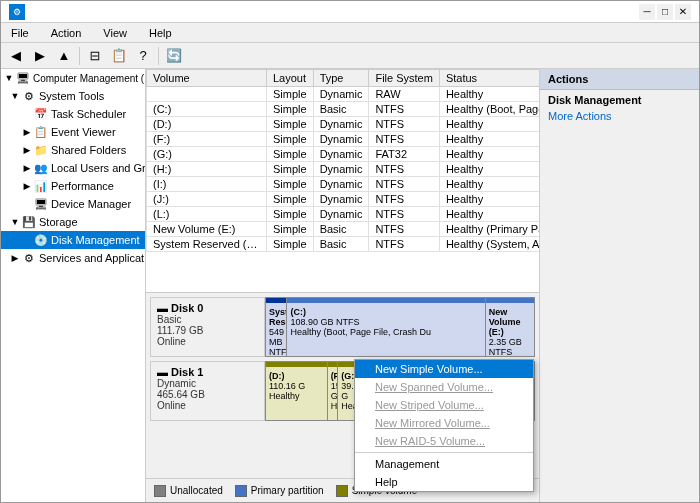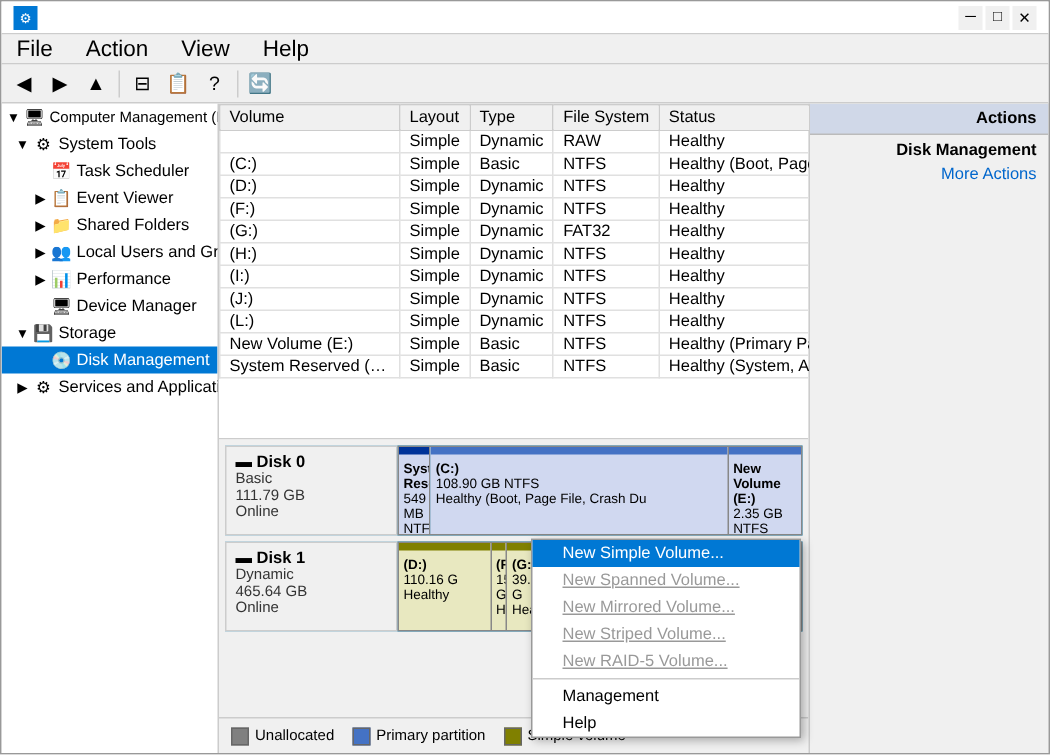--- a/index.html
+++ b/index.html
@@ -8,21 +8,21 @@
     
     .window { width: 700px; height: 503px; background: #f0f0f0; border: 1px solid #999; display: flex; flex-direction: column; }
     .title-bar { background: #fff; height: 22px; display: flex; align-items: center; padding: 0 8px; border-bottom: 1px solid #ccc; gap: 6px; }
     .title-bar-icon { width: 16px; height: 16px; background: #0078d4; display: flex; align-items: center; justify-content: center; color: white; font-size: 9px; flex-shrink: 0; }
     .title-bar-text { font-size: 12px; font-weight: bold; color: #333; flex: 1; }
     .title-bar-controls { display: flex; gap: 2px; margin-left: auto; }
     .title-bar-btn { width: 16px; height: 16px; border: none; background: #f0f0f0; cursor: pointer; font-size: 10px; display: flex; align-items: center; justify-content: center; }
     
     
     .menu-bar { height: 20px; background: #f0f0f0; display: flex; align-items: center; padding: 0 4px; border-bottom: 1px solid #ccc; gap: 10px; }
-    .menu-item { padding: 2px 6px; font-size: 15px; cursor: pointer; }
+    .menu-item { padding: 2px 6px; font-size: 11px; cursor: pointer; }
     
     
     .toolbar { height: 26px; background: #f0f0f0; display: flex; align-items: center; padding: 0 4px; border-bottom: 1px solid #ccc; gap: 2px; }
     .toolbar-btn { width: 22px; height: 22px; border: 1px solid transparent; background: transparent; cursor: pointer; display: flex; align-items: center; justify-content: center; font-size: 13px; }
     .toolbar-sep { width: 1px; height: 18px; background: #ccc; margin: 0 2px; }
     
     
     .main-layout { display: flex; flex: 1; overflow: hidden; }
     
     
@@ -38,21 +38,21 @@
     .content-area { flex: 1; display: flex; flex-direction: column; overflow: hidden; background: #fff; }
     
     
     .table-area { flex: 1; overflow: auto; border-bottom: 1px solid #ccc; min-height: 0; }
     .disk-table { width: 100%; border-collapse: collapse; font-size: 11px; }
     .disk-table th { background: #f0f0f0; border: 1px solid #ccc; padding: 2px 6px; text-align: left; font-weight: normal; position: sticky; top: 0; white-space: nowrap; }
     .disk-table td { border: 1px solid #e0e0e0; padding: 1px 6px; white-space: nowrap; overflow: hidden; max-width: 200px; text-overflow: ellipsis; }
     
     
     .disk-map-area { height: 185px; overflow-y: auto; overflow-x: hidden; background: #f0f0f0; padding: 4px; }
-    .disk-row { display: flex; align-items: stretch; margin-bottom: 4px; background: #0ea5e9; }
+    .disk-row { display: flex; align-items: stretch; margin-bottom: 4px; background: #7dd3fc; }
     .disk-label { width: 115px; flex-shrink: 0; background: #f0f0f0; padding: 4px 6px; border: 1px solid #ccc; font-size: 10px; }
     .disk-label-title { font-weight: bold; font-size: 11px; }
     .disk-label-sub { font-size: 10px; color: #333; }
     .disk-partitions { flex: 1; display: flex; border: 1px solid #888; height: 60px; overflow: hidden; }
     .partition { display: flex; flex-direction: column; justify-content: flex-start; padding: 2px 3px; font-size: 9px; overflow: hidden; border-right: 1px solid #888; position: relative; }
     .partition:last-child { border-right: none; }
     .partition-header { height: 5px; position: absolute; top: 0; left: 0; right: 0; }
     .partition-content { margin-top: 7px; }
     .partition-name { font-weight: bold; font-size: 9px; }
     .partition-size { font-size: 9px; }
@@ -63,21 +63,21 @@
     .color-lightblue { background: #4472C4; }
     .color-olive { background: #808000; }
     .color-unalloc { background: #808080; }
     
     
     .legend-bar { height: 24px; background: #f0f0f0; display: flex; align-items: center; padding: 0 8px; gap: 12px; border-top: 1px solid #ccc; font-size: 10px; }
     .legend-item { display: flex; align-items: center; gap: 4px; }
     .legend-box { width: 12px; height: 12px; border: 1px solid #666; }
     
     
-    .actions-panel { width: 160px; background: #f0f0f0; border-left: 1px solid #ccc; display: flex; flex-direction: column; flex-shrink: 0; overflow: hidden; text-align: right; }
+    .actions-panel { width: 160px; background: #f0f0f0; border-left: 1px solid #ccc; display: flex; flex-direction: column; flex-shrink: 0; overflow: hidden; }
     .actions-header { background: #d0d8e8; padding: 4px 8px; font-weight: bold; font-size: 11px; border-bottom: 1px solid #bbb; }
     .actions-section-title { padding: 4px 8px 2px 8px; font-weight: bold; font-size: 11px; }
     .actions-link { padding: 2px 8px; color: #0066cc; cursor: pointer; font-size: 11px; text-decoration: none; display: block; }
     
     
     .context-menu { position: absolute; right: 165px; top: 290px; background: #fff; border: 1px solid #999; box-shadow: 2px 2px 6px rgba(0,0,0,0.3); min-width: 180px; z-index: 100; }
     .context-menu-item { padding: 3px 20px; cursor: pointer; font-size: 11px; display: block; }
     .context-menu-item:hover, .context-menu-item.highlighted { background: #0078d4; color: white; }
     .context-menu-item.disabled { color: #999; cursor: default; text-decoration: underline; }
     .context-menu-sep { height: 1px; background: #ccc; margin: 2px 0; }
@@ -413,22 +413,22 @@
             <span>Actions</span>
           </div>
           <div class="actions-section-title">Disk Management</div>
           <a class="actions-link">More Actions</a>
         </div>
       </div>
 
       <div class="context-menu">
         <span class="context-menu-item highlighted">New Simple Volume...</span>
         <span class="context-menu-item disabled">New Spanned Volume...</span>
+        <span class="context-menu-item disabled">New Striped Volume...</span>
         <span class="context-menu-item disabled">New Mirrored Volume...</span>
-        <span class="context-menu-item disabled">New Striped Volume...</span>
         <span class="context-menu-item disabled">New RAID-5 Volume...</span>
         <div class="context-menu-sep"></div>
         <span class="context-menu-item">Management</span>
         <span class="context-menu-item">Help</span>
       </div>
     </div>
   </div>
 </div>
 
 </body></html>

